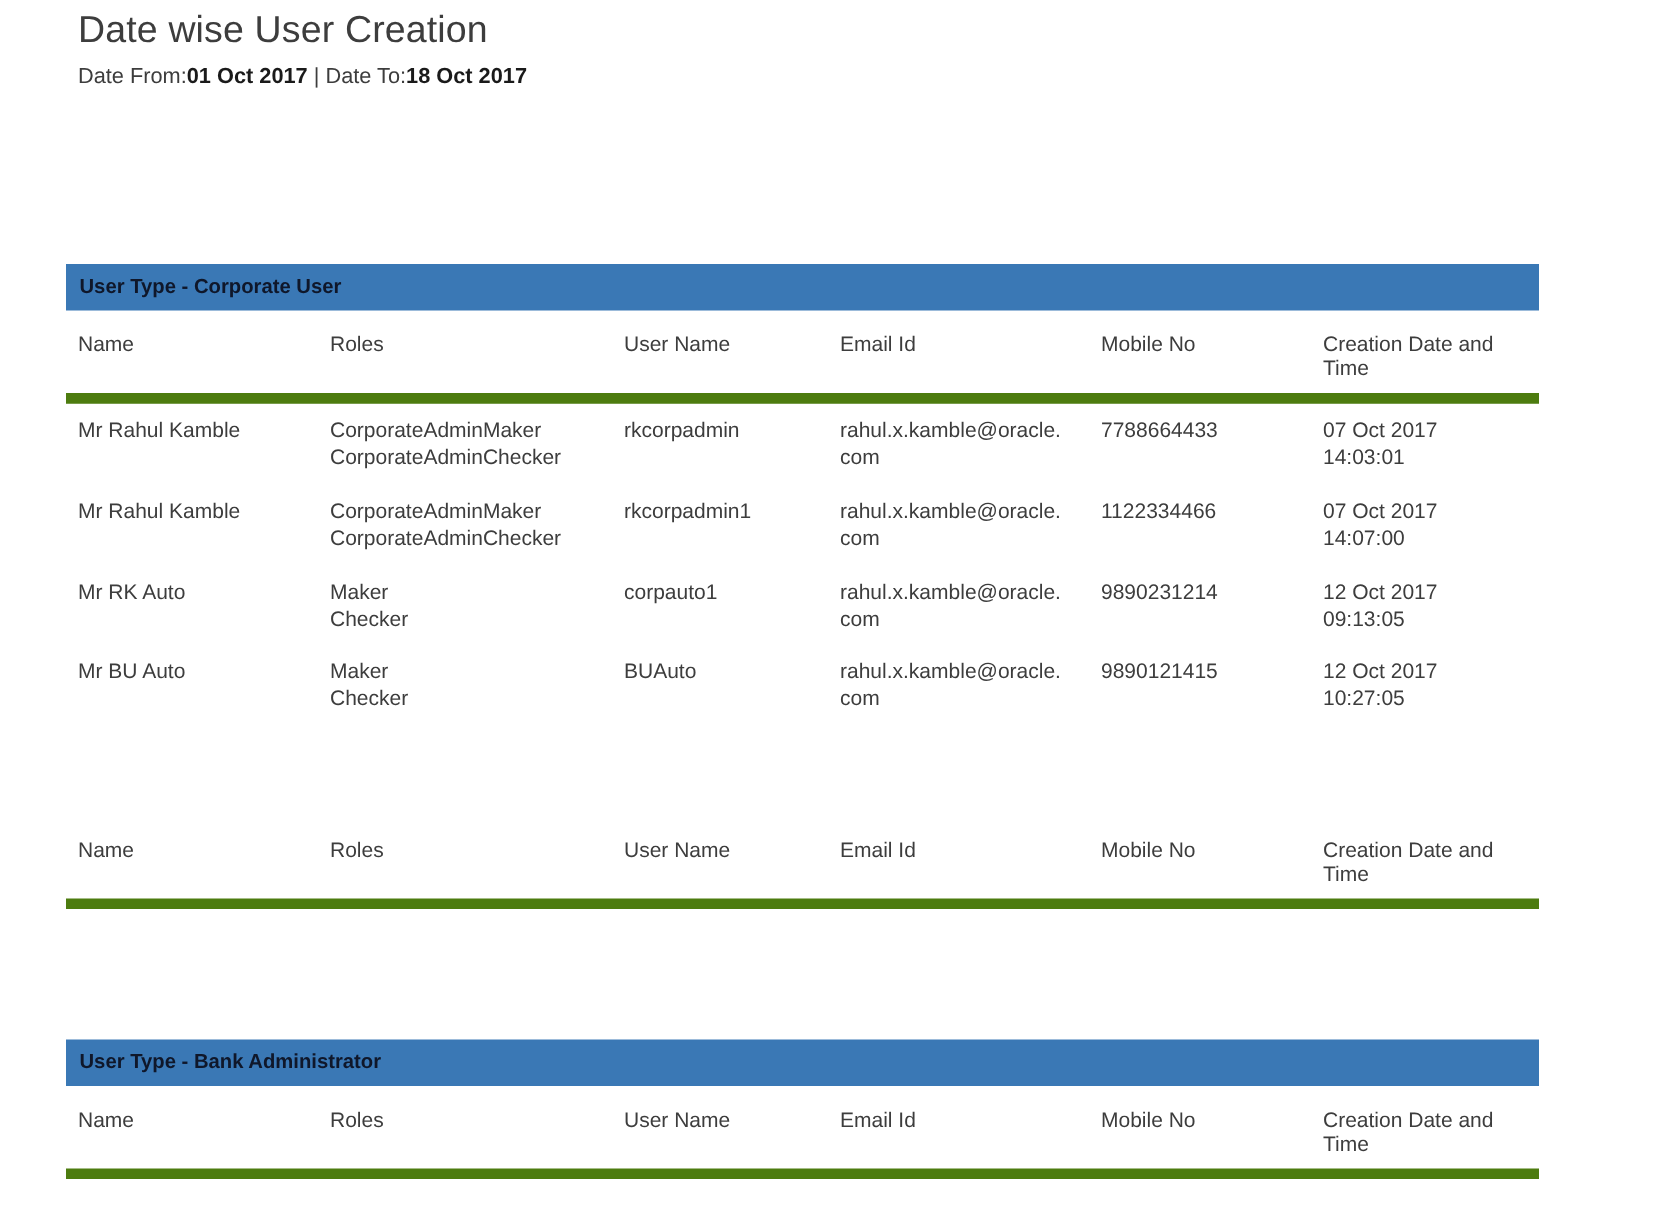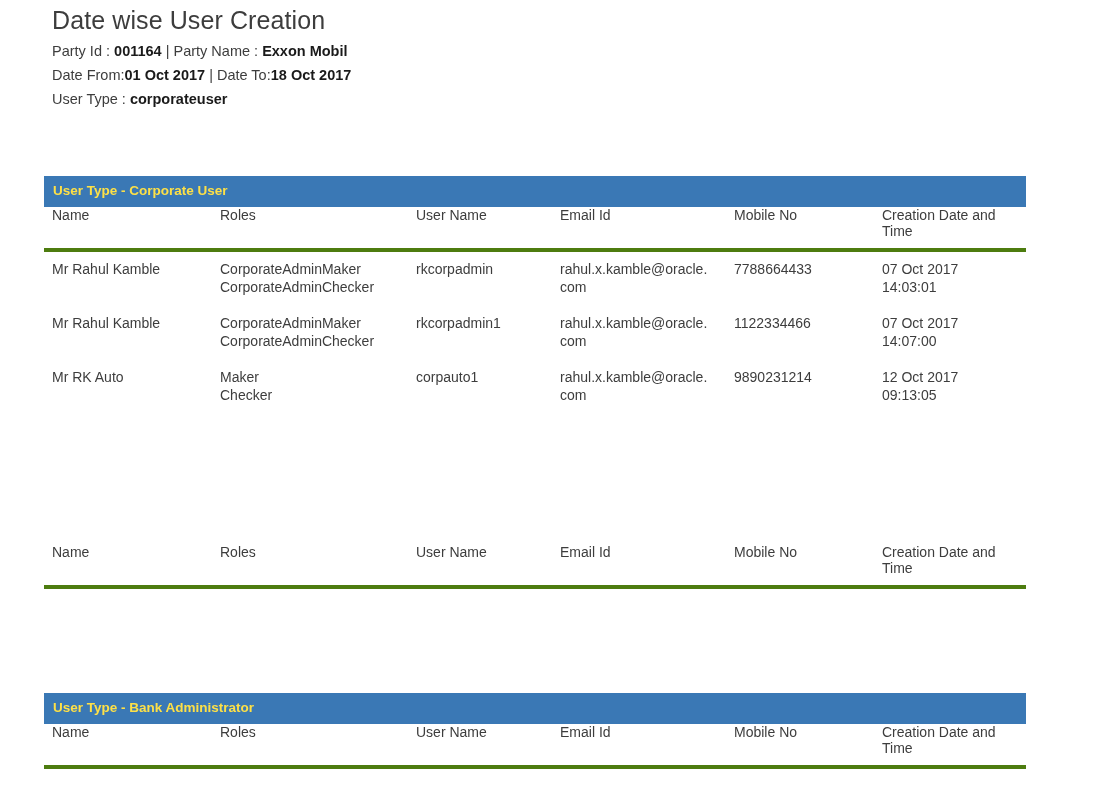--- a/index.html
+++ b/index.html
@@ -67,41 +67,41 @@
   }
 
   
   .section {
     position: absolute;
     left: 44px;
     width: 982px;
   }
   .section-bar {
     background: #3a78b5;
-    color: #fde047;
+    color: #0f172a;
     font-size: 13.5px;
     font-weight: bold;
     padding: 8px 9px 9px 9px;
     box-sizing: border-box;
     height: 31px;
     line-height: 14px;
   }
   table.grid {
     width: 982px;
     border-collapse: collapse;
     table-layout: fixed;
   }
   table.grid th {
     text-align: left;
     font-size: 14px;
     font-weight: normal;
     color: #3d3d3d;
-    padding: 0 6px 9px 8px;
+    padding: 14px 6px 9px 8px;
     vertical-align: top;
-    border-bottom: 4px solid #4d7c0f;
+    border-bottom: 7px solid #4d7c0f;
   }
   table.grid td {
     font-size: 14px;
     color: #3d3d3d;
     padding: 9px 6px 9px 8px;
     vertical-align: top;
     line-height: 1.28;
     margin-left: 32px;
   }
   .col-name   { width: 168px; }
@@ -120,31 +120,25 @@
   #section-bankadmin { top: 693px; }
 </style>
 </head>
 <body>
 
 <div class="page">
 
   <div class="report-header">
     <h1 class="report-title">Date wise User Creation</h1>
 
-    <p class="meta-line">
-      <span>Party Id : </span><b>001164</b><span> | </span><span>Party Name : </span><b>Exxon Mobil</b>
-    </p>
 
     <p class="meta-line">
       <span>Date From:</span><b>01 Oct 2017</b><span> | </span><span>Date To:</span><b>18 Oct 2017</b>
     </p>
 
-    <p class="meta-line">
-      <span>User Type : </span><b>corporateuser</b>
-    </p>
   </div>
 
 
   <div class="section" id="section-corporate">
     <div class="section-bar">User Type - Corporate User</div>
     <table class="grid">
       <colgroup>
         <col class="col-name">
           <col class="col-roles">
           <col class="col-user">
@@ -207,20 +201,37 @@
           <td>
             <span class="cell-sub">rahul.x.kamble@oracle.</span>
             <span class="cell-sub">com</span>
           </td>
           <td>9890231214</td>
           <td>
             <span class="cell-sub">12 Oct 2017</span>
             <span class="cell-sub">09:13:05</span>
           </td>
         </tr>
+        <tr>
+          <td>Mr BU  Auto</td>
+          <td>
+            <span class="cell-sub">Maker</span>
+            <span class="cell-sub">Checker</span>
+          </td>
+          <td>BUAuto</td>
+          <td>
+            <span class="cell-sub">rahul.x.kamble@oracle.</span>
+            <span class="cell-sub">com</span>
+          </td>
+          <td>9890121415</td>
+          <td>
+            <span class="cell-sub">12 Oct 2017</span>
+            <span class="cell-sub">10:27:05</span>
+          </td>
+        </tr>
       </tbody>
     </table>
   </div>
 
   <div class="section" id="section-retail">
     <table class="grid">
       <colgroup>
         <col class="col-name">
           <col class="col-roles">
           <col class="col-user">

